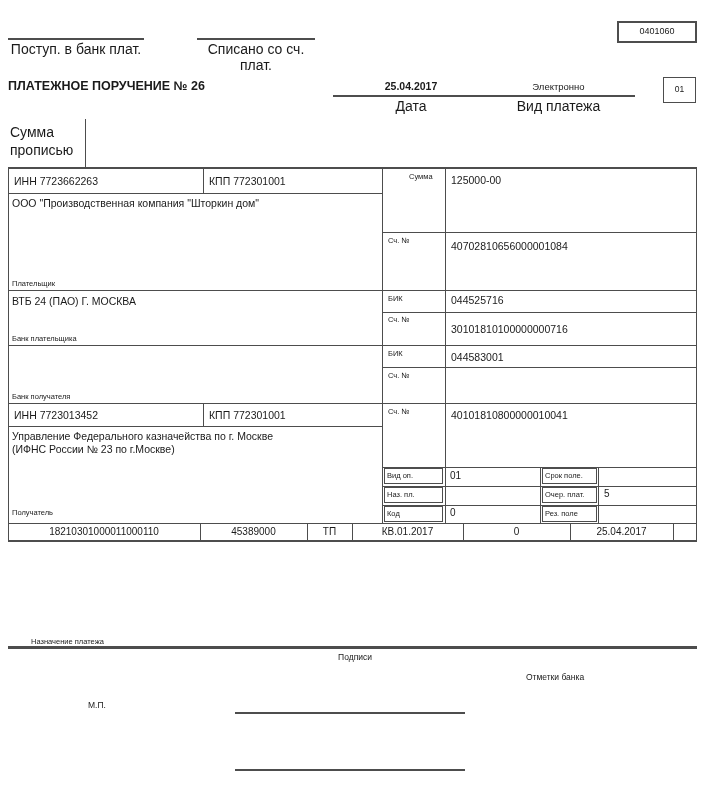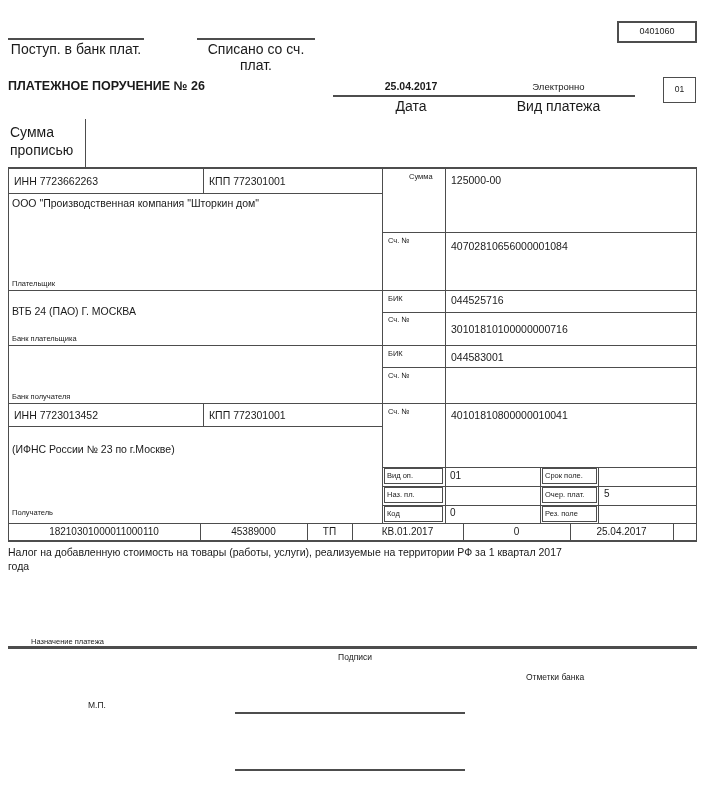--- a/index.html
+++ b/index.html
@@ -75,34 +75,35 @@
   <div class="val" style="left:14px;top:175px;">ИНН 7723662263</div>
   <div class="val" style="left:209px;top:175px;">КПП 772301001</div>
   <div class="val" style="left:12px;top:197px;">ООО "Производственная компания "Шторкин дом"</div>
   <div class="lbl" style="left:12px;top:279px;">Плательщик</div>
 
   <div class="lbl" style="left:376px;top:172px;margin-left:33px;">Сумма</div>
   <div class="val" style="left:451px;top:174px;">125000-00</div>
   <div class="lbl" style="left:388px;top:236px;">Сч. №</div>
   <div class="val" style="left:451px;top:240px;">40702810656000001084</div>
 
-  <div class="val" style="left:12px;top:305px;">ВТБ 24 (ПАО) Г. МОСКВА</div>
+  <div class="val" style="left:12px;top:295px;">ВТБ 24 (ПАО) Г. МОСКВА</div>
   <div class="lbl" style="left:12px;top:334px;">Банк плательщика</div>
   <div class="lbl" style="left:388px;top:294px;">БИК</div>
   <div class="val" style="left:451px;top:294px;">044525716</div>
   <div class="lbl" style="left:388px;top:315px;">Сч. №</div>
   <div class="val" style="left:451px;top:323px;">30101810100000000716</div>
 
   <div class="lbl" style="left:12px;top:392px;">Банк получателя</div>
   <div class="lbl" style="left:388px;top:349px;">БИК</div>
   <div class="val" style="left:451px;top:351px;">044583001</div>
   <div class="lbl" style="left:388px;top:371px;">Сч. №</div>
 
   <div class="val" style="left:14px;top:409px;">ИНН 7723013452</div>
   <div class="val" style="left:209px;top:409px;">КПП 772301001</div>
+  <div class="val" style="left:12px;top:430px;">Управление Федерального казначейства по г. Москве</div>
   <div class="val" style="left:12px;top:443px;">(ИФНС России № 23 по г.Москве)</div>
   <div class="lbl" style="left:12px;top:508px;">Получатель</div>
   <div class="lbl" style="left:388px;top:407px;">Сч. №</div>
   <div class="val" style="left:451px;top:409px;">40101810800000010041</div>
 
   <div class="vl" style="left:540px;top:467px;height:56px;"></div>
   <div class="vl" style="left:598px;top:467px;height:56px;"></div>
 
   <div class="box" style="left:384px;top:468px;width:59px;height:16px;"></div>
   <div class="lbl" style="left:387px;top:471px;">Вид оп.</div>
@@ -132,21 +133,20 @@
   <div class="vl" style="left:570px;top:523px;height:18px;"></div>
   <div class="vl" style="left:673px;top:523px;height:18px;"></div>
 
   <div class="val ctr" style="left:8px;top:526px;width:192px;font-size:10px;">18210301000011000110</div>
   <div class="val ctr" style="left:200px;top:526px;width:107px;font-size:10px;">45389000</div>
   <div class="val ctr" style="left:307px;top:526px;width:45px;font-size:10px;">ТП</div>
   <div class="val ctr" style="left:352px;top:526px;width:111px;font-size:10px;">КВ.01.2017</div>
   <div class="val ctr" style="left:463px;top:526px;width:107px;font-size:10px;">0</div>
   <div class="val ctr" style="left:570px;top:526px;width:103px;font-size:10px;">25.04.2017</div>
 
-  <div class="val wrap2" style="left:8px;top:546px;width:555px;white-space:normal;">Налог на добавленную стоимость на товары (работы, услуги), реализуемые на территории РФ за 1 квартал 2017 года</div>
   <div class="lbl" style="left:24px;top:637px;padding-left:7px;">Назначение платежа</div>
   <div class="hl3" style="left:8px;top:646px;width:689px;"></div>
 
   <div class="lbl8 ctr" style="left:300px;top:652px;width:110px;font-size:8.5px;">Подписи</div>
   <div class="lbl8 ctr" style="left:495px;top:640px;width:120px;font-size:8.5px;margin-top:32px;">Отметки банка</div>
   <div class="lbl8" style="left:88px;top:700px;font-size:8.5px;">М.П.</div>
   <div class="hl2" style="left:235px;top:712px;width:230px;"></div>
   <div class="hl2" style="left:235px;top:769px;width:230px;"></div>
 
 </div>

